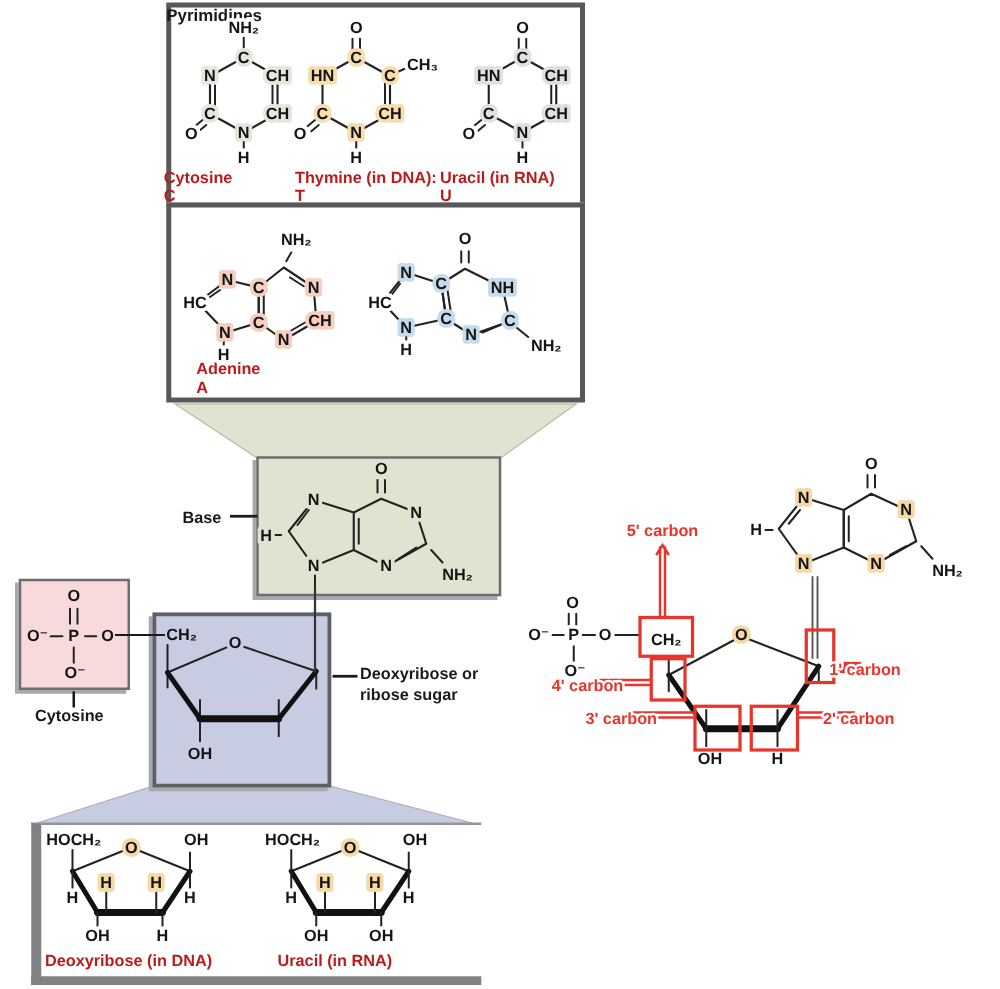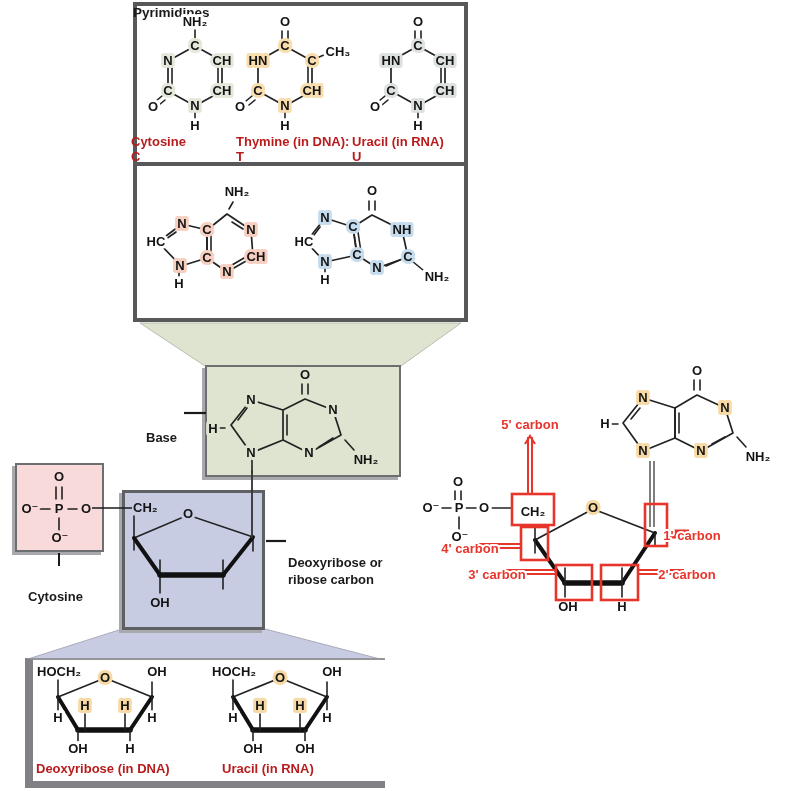--- a/index.html
+++ b/index.html
@@ -3,21 +3,21 @@
 <meta charset="utf-8">
 <style>
   html,body{margin:0;padding:0;background:#fff;}
   #stage{position:relative;width:800px;height:791px;background:#ffffff;overflow:hidden;
          font-family:"Liberation Sans","DejaVu Sans",sans-serif;}
   .abs{position:absolute;box-sizing:border-box;}
   .panel{background:#fff;border:4px solid #57585a;}
   .shadowbox{box-shadow:-3px 3px 0 #a7a9ac;}
   .title{font-weight:bold;font-size:13.5px;color:#1a1a1a;}
   .mol-name{font-weight:bold;font-size:13px;color:#b91c1c;text-align:left;line-height:15px;}
-  .sidelabel{font-weight:bold;font-size:13px;color:#1a1a1a;line-height:17px;margin-top:24px;}
+  .sidelabel{font-weight:bold;font-size:13px;color:#1a1a1a;line-height:17px;}
   svg{position:absolute;overflow:visible;}
   text.atom{font-family:"Liberation Sans","DejaVu Sans",sans-serif;font-size:13px;font-weight:600;
             fill:#141414;text-anchor:middle;paint-order:stroke;stroke-linejoin:round;stroke-width:6px;}
   text.ts{text-anchor:start;} text.te{text-anchor:end;}
   .mw{stroke:#ffffff;} .mgrn{stroke:#e3e8db;} .morg{stroke:#f8ddae;} .mgry{stroke:#dde2e0;}
   .mpnk{stroke:#f6cfc0;} .mblu{stroke:#c6dcec;} .mtan{stroke:#f6d9a4;} .msag{stroke:#dfe4d1;}
   .mlav{stroke:#c8cce2;} .mpk2{stroke:#f8dada;}
   .b{stroke:#222;stroke-width:1.6;fill:none;stroke-linecap:round;}
   .b4{stroke:#111;stroke-width:4;fill:none;stroke-linecap:round;}
   .b5{stroke:#111;stroke-width:5.5;fill:none;stroke-linecap:round;}
@@ -53,24 +53,28 @@
     <div>C</div>
   </div>
   <div class="abs mol-name" style="left:352px;top:134px;width:118px">
     <div>Uracil (in RNA)</div>
     <div>U</div>
   </div>
   <div class="abs mol-name" style="left:236px;top:134px;width:132px">
     <div>Thymine (in DNA):</div>
     <div>T</div>
   </div>
+  <div class="abs mol-name" style="left:157px;top:287px;width:100px">
+    <div>Adenine</div>
+    <div>A</div>
+  </div>
 
   <div class="abs sidelabel" style="left:146px;top:405px">Base</div>
   <div class="abs sidelabel" style="left:28px;top:564px">Cytosine</div>
-  <div class="abs sidelabel" style="left:288px;top:530px;width:100px">Deoxyribose or ribose carbon</div>
+  <div class="abs sidelabel" style="left:288px;top:530px;width:100px">Deoxyribose or ribose sugar</div>
   <div class="abs mol-name" style="left:36px;top:761px;width:150px">Deoxyribose (in DNA)</div>
   <div class="abs mol-name" style="left:222px;top:761px;width:120px">Uracil (in RNA)</div>
 
   <svg class="abs" style="left:145px;top:10px" width="100" height="125" viewBox="0 0 100 125">
     <polygon class="ring" points="50,36 77,51 77,81 50,96 23,81 23,51" fill="#e3e8db"></polygon>
     <g class="b">
       <path d="M50,20 L50,30 M50,102 L50,110 M17,86 L11,91 M20,90 L14,95 M27,55 L27,77 M73,55 L73,77"></path>
     </g>
     <text class="atom mw" x="50" y="16">NH₂</text>
     <text class="atom mgrn" x="50" y="40">C</text>

